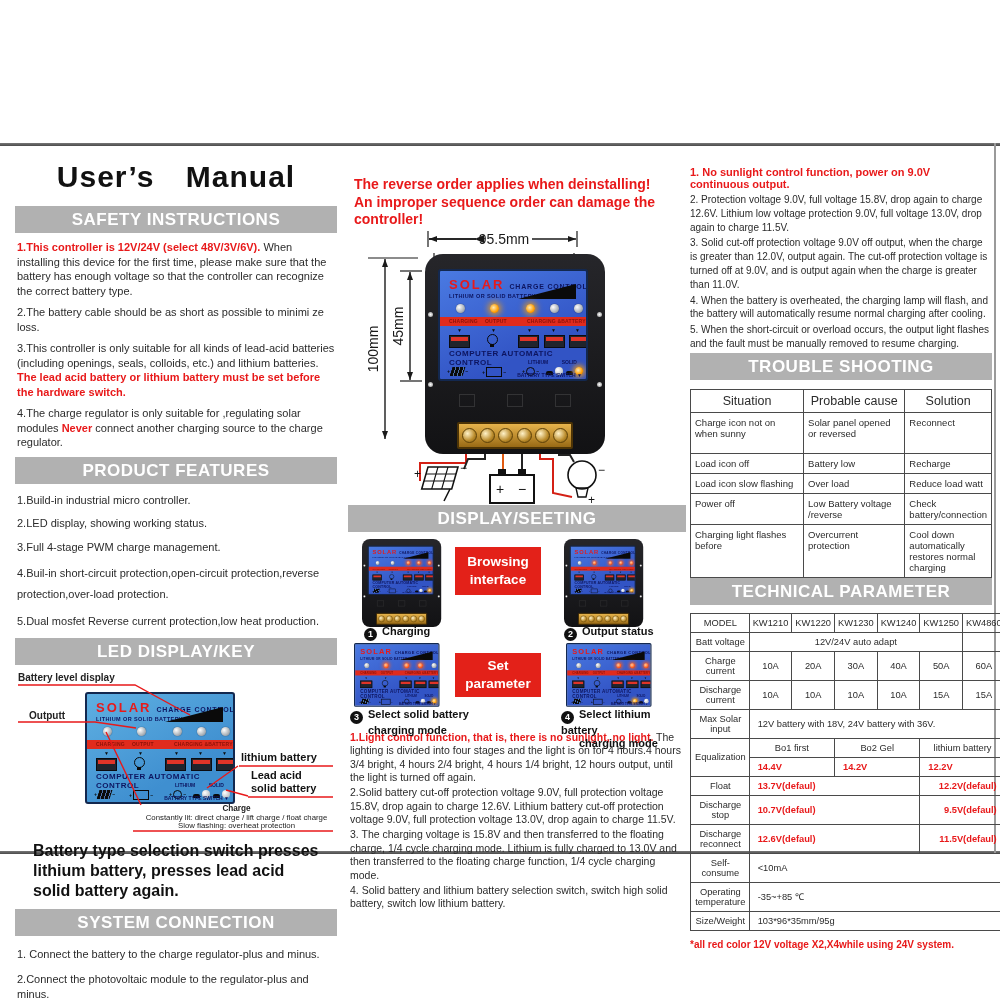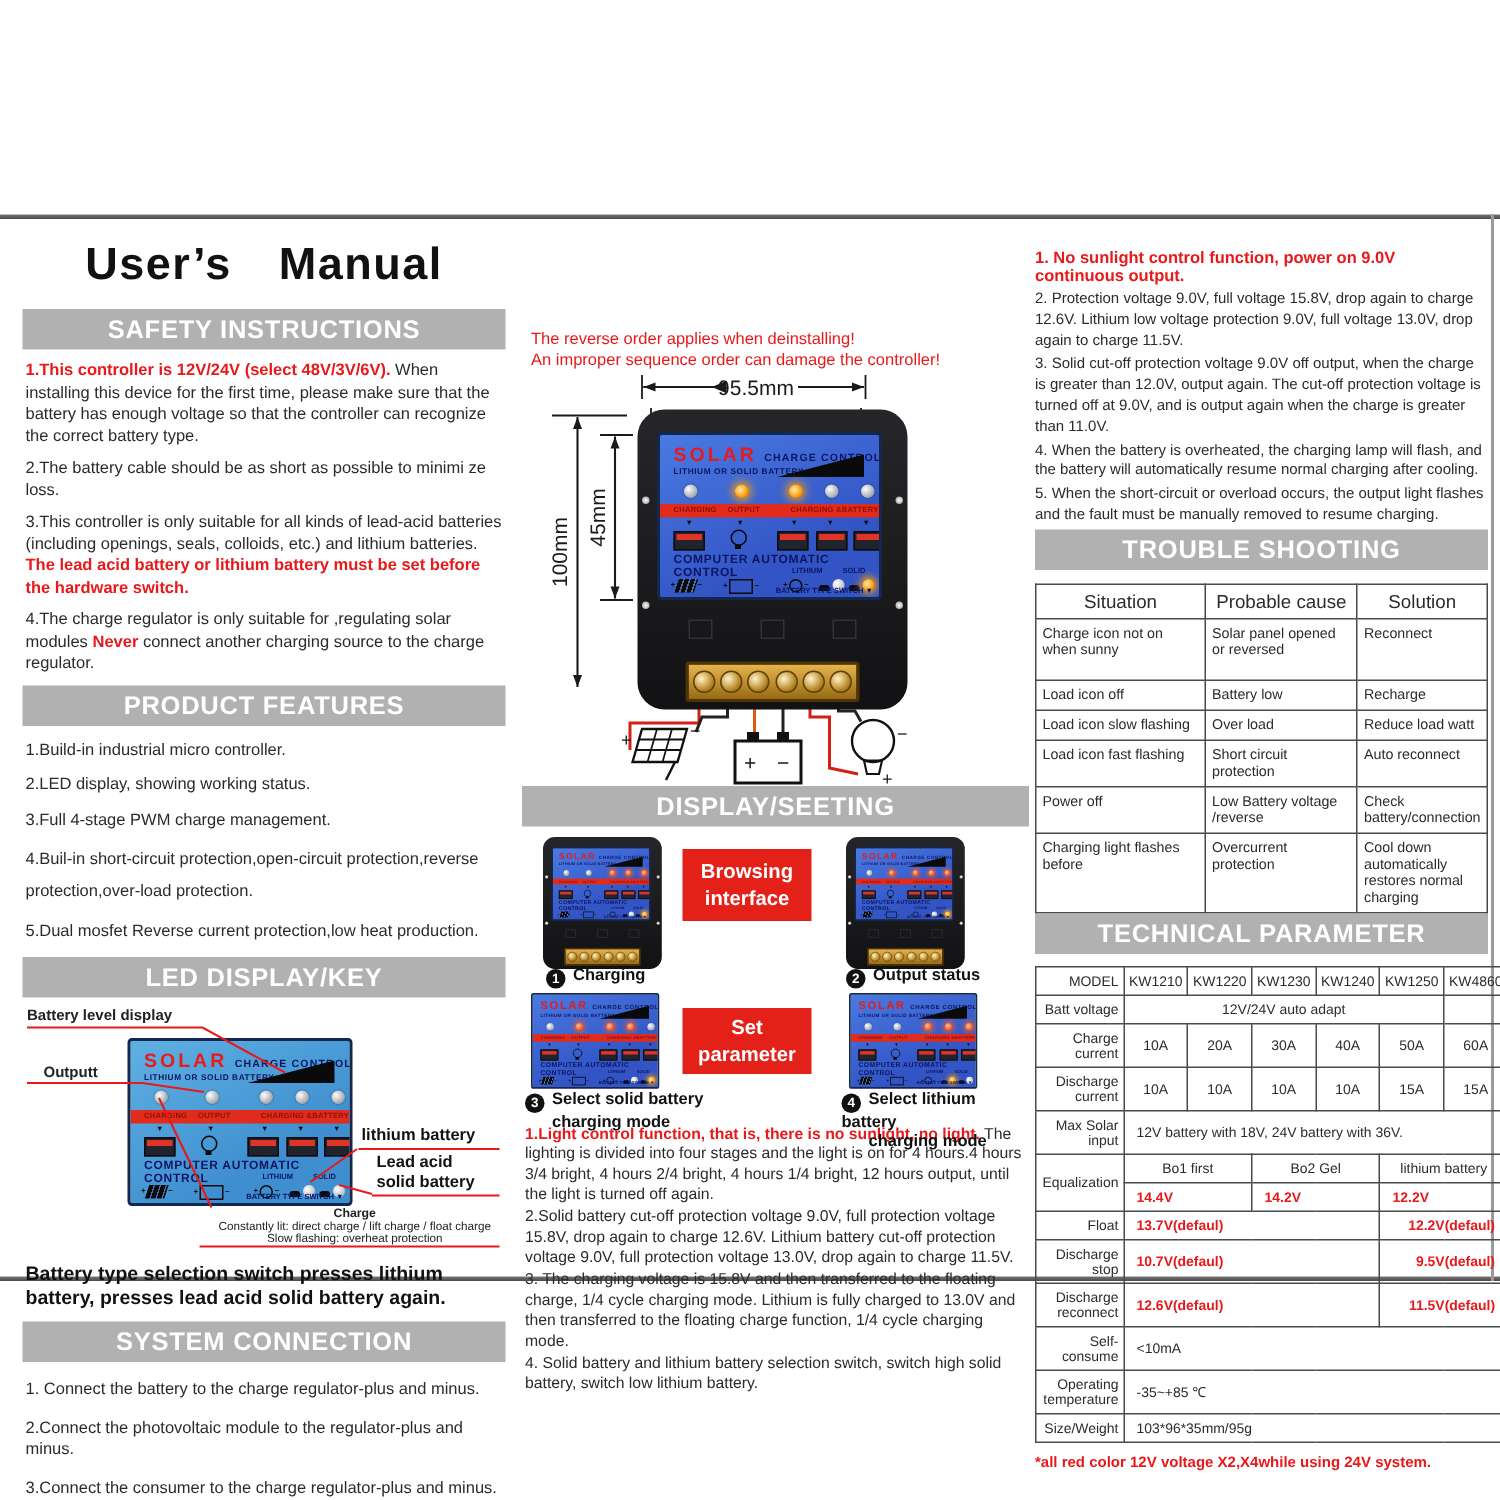--- a/index.html
+++ b/index.html
@@ -25,21 +25,21 @@
   .feat p.body{margin:9px 2px;}
   .sys p.body{margin:11px 2px;}
 
   
   .led-figure{position:relative;height:166px;margin-top:4px;}
   .lf-label{position:absolute;font-size:10px;font-weight:800;color:#222;}
   .lf-label2{position:absolute;font-size:11px;font-weight:700;color:#111;}
   .charge-note{position:absolute;left:119px;top:135px;font-size:7.8px;line-height:1.15;color:#222;width:205px;text-align:center;}
   .charge-note b{font-size:8.2px;}
   .lf-svg{position:absolute;inset:0;pointer-events:none;}
-  .led-caption{font-size:13px;font-weight:700;color:#111;margin:6px 2px 8px;line-height:1.25;}
+  .led-caption{font-size:16px;font-weight:700;color:#111;margin:6px 18px 8px;line-height:1.25;}
 
   
   .panel{position:relative;width:150px;height:112px;border:2px solid #13284f;border-radius:3px;
          overflow:hidden;box-sizing:border-box;}
   .panel--light{background:linear-gradient(150deg,#5fb0e2,#3f8fd0 70%);}
   .panel--deep{background:linear-gradient(155deg,#4a7ae2,#3254c5 70%);}
   .p-row1{position:absolute;top:4px;left:9px;white-space:nowrap;}
   .p-solar{color:#e81a1a;font-weight:800;font-size:13px;letter-spacing:2px;}
   .p-cc{color:#0d1560;font-weight:800;font-size:7px;letter-spacing:.8px;margin-left:5px;}
   .p-sub{position:absolute;top:22px;left:9px;font-size:5.5px;font-weight:800;color:#0d1560;letter-spacing:.4px;}
@@ -90,21 +90,21 @@
   .sd1{left:3px;top:58px;}.sd2{right:3px;top:58px;}.sd3{left:3px;top:128px;}.sd4{right:3px;top:128px;}
   .d-glyphs{position:absolute;top:140px;left:34px;right:34px;display:flex;justify-content:space-between;opacity:.35;}
   .d-glyphs i{display:block;width:14px;height:11px;border:1px solid #666;}
   .terminals{position:absolute;bottom:5px;left:32px;width:116px;height:27px;border-radius:2px;
              background:linear-gradient(#e7b44c,#996a15);border:2px solid #4d3406;
              display:flex;align-items:center;justify-content:space-evenly;box-sizing:border-box;}
   .screwc{width:13px;height:13px;border-radius:50%;border:1px solid #5e4208;
           background:radial-gradient(circle at 35% 35%,#fff2c8,#bb8c2c 60%,#7a5510);}
 
   
-  .warning{font-size:11px;font-weight:400;color:#e8191a;line-height:1.25;margin-left:6px;margin-top:44px;}
+  .warning{font-size:14px;font-weight:700;color:#e8191a;line-height:1.25;margin-left:6px;}
   .device-figure{position:relative;height:274px;margin-top:2px;}
   .df-svg{position:absolute;inset:0;}
   .device-slot-main{position:absolute;left:77px;top:23px;width:180px;height:200px;}
 
   .display-grid{position:relative;height:190px;margin-top:3px;}
   .panel-slot{position:absolute;}
   .redbox{position:absolute;background:#e32119;color:#fff;font-weight:800;text-align:center;
           font-size:13.5px;display:flex;flex-direction:column;justify-content:center;line-height:1.3;}
   .caption{position:absolute;font-size:11px;font-weight:700;color:#111;line-height:1.2;}
   .ncirc{display:inline-block;width:13px;height:13px;border-radius:50%;background:#111;color:#fff;
@@ -117,21 +117,21 @@
   .col-right p.small{font-size:10px;line-height:1.38;margin:2px 0;}
   .col-right .lead{font-size:11px;font-weight:700;margin:0 0 3px;}
   table{border-collapse:collapse;width:100%;}
   .trouble{margin-top:9px;font-size:9.5px;}
   .trouble th{font-size:12.5px;font-weight:400;padding:3px 2px;}
   .trouble td,.trouble th{border:1.5px solid #4a4a4a;padding:4px 4px;vertical-align:top;text-align:left;}
   .trouble th{text-align:center;}
   .trouble td.sol{vertical-align:top;}
   .tech{margin-top:8px;font-size:9.3px;}
   .tech td{border:1.5px solid #4a4a4a;padding:4px 3px;text-align:center;vertical-align:middle;}
-  .tech td.lab{text-align:right;padding-left:4px;}
+  .tech td.lab{text-align:center;padding-left:4px;}
   .tech td.redv{color:#e8191a;font-weight:800;text-align:left;padding-left:8px;}
   .tech td.redv.right{text-align:right;padding-right:8px;}
   .tech td.left{text-align:left;padding-left:8px;}
   .note-red{font-size:10px;font-weight:800;color:#e8191a;margin:8px 0 4px;}
   .bar.mt{}
 </style>
 </head>
 <body>
 
 <div class="page">
@@ -770,25 +770,20 @@
         <td>Load icon off</td>
         <td>Battery low</td>
         <td>Recharge</td>
       </tr>
       <tr>
         <td>Load icon slow flashing</td>
         <td>Over load</td>
         <td>Reduce load watt</td>
       </tr>
       <tr>
-        <td>Load icon fast flashing</td>
-        <td>Short circuit protection</td>
-        <td>Auto  reconnect</td>
-      </tr>
-      <tr>
         <td>Power off</td>
         <td>Low Battery voltage /reverse</td>
         <td>Check battery/connection</td>
       </tr>
       <tr>
         <td>Charging light flashes before</td>
         <td>Overcurrent protection</td>
         <td>Cool down automatically restores normal charging</td>
       </tr>
     </tbody>

